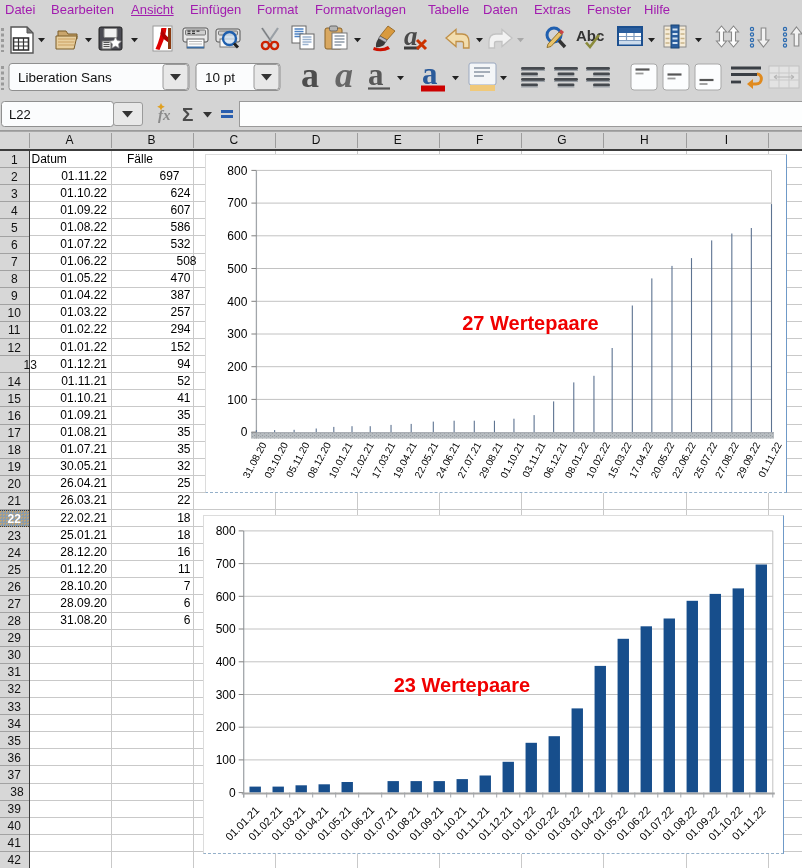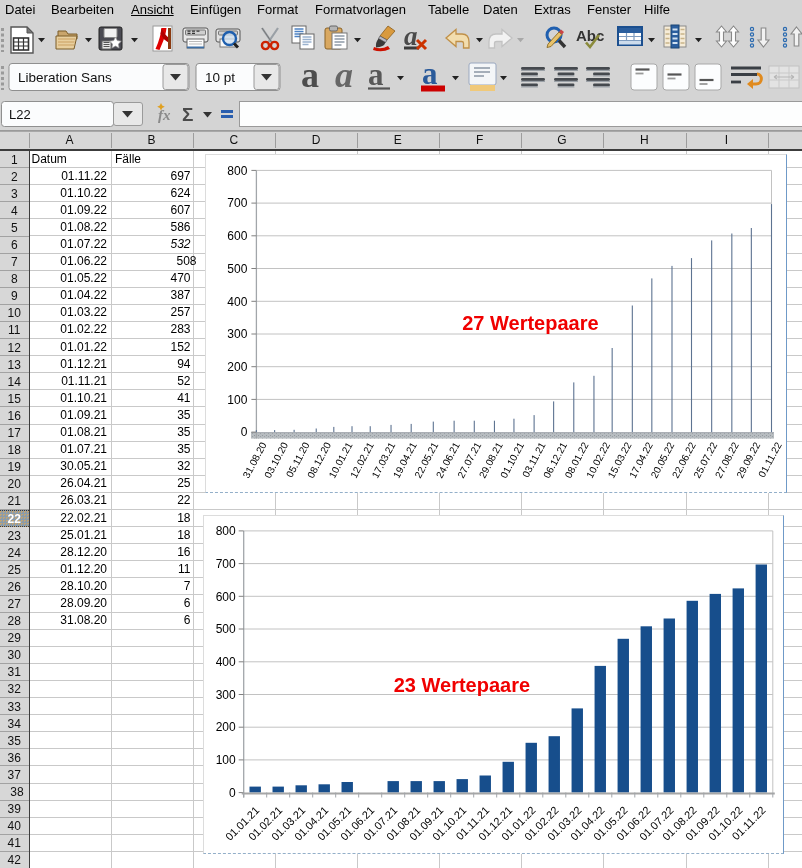--- a/index.html
+++ b/index.html
@@ -1,19 +1,19 @@
 <!DOCTYPE html>
 <html><head><meta charset="utf-8">
 <style>
 html,body{margin:0;padding:0;}
 body{width:802px;height:868px;position:relative;overflow:hidden;
  font-family:"Liberation Sans",sans-serif;background:#d4d4d4;}
 .ab{position:absolute;}
 svg{position:absolute;overflow:visible;}
-.mi{position:absolute;top:0;height:19px;line-height:19px;font-size:13px;color:#000000;}
+.mi{position:absolute;top:0;height:19px;line-height:19px;font-size:13px;color:#a21caf;}
 .sep{position:absolute;width:1px;background:#9d9d9d;}
 .hl{position:absolute;font-size:12px;color:#111;text-align:center;}
 .cellr{position:absolute;font-size:12px;color:#000;text-align:right;}
 .celll{position:absolute;font-size:12px;color:#000;text-align:left;}
 .vline{position:absolute;width:1px;background:#c9c9c9;}
 </style></head><body>
 <div class="mi" style="left:5px;">Datei</div>
 <div class="mi" style="left:51px;">Bearbeiten</div>
 <div class="mi" style="left:131px;text-decoration:underline;">Ansicht</div>
 <div class="mi" style="left:190px;">Einfügen</div>
@@ -301,21 +301,21 @@
 <div class="hl" style="left:0;top:272.2px;width:28.5px;">8</div>
 <div class="ab" style="left:0;top:286.8px;width:28.5px;height:1px;background:#a2a2a2;"></div>
 <div class="hl" style="left:0;top:289.3px;width:28.5px;">9</div>
 <div class="ab" style="left:0;top:303.9px;width:28.5px;height:1px;background:#a2a2a2;"></div>
 <div class="hl" style="left:0;top:306.4px;width:28.5px;">10</div>
 <div class="ab" style="left:0;top:321.0px;width:28.5px;height:1px;background:#a2a2a2;"></div>
 <div class="hl" style="left:0;top:323.4px;width:28.5px;">11</div>
 <div class="ab" style="left:0;top:338.0px;width:28.5px;height:1px;background:#a2a2a2;"></div>
 <div class="hl" style="left:0;top:340.5px;width:28.5px;">12</div>
 <div class="ab" style="left:0;top:355.1px;width:28.5px;height:1px;background:#a2a2a2;"></div>
-<div class="hl" style="left:0;top:357.6px;width:28.5px;">13</div>
+<div class="hl" style="left:0;top:357.6px;width:28.5px;padding-left:16px;">13</div>
 <div class="ab" style="left:0;top:372.2px;width:28.5px;height:1px;background:#a2a2a2;"></div>
 <div class="hl" style="left:0;top:374.7px;width:28.5px;">14</div>
 <div class="ab" style="left:0;top:389.3px;width:28.5px;height:1px;background:#a2a2a2;"></div>
 <div class="hl" style="left:0;top:391.8px;width:28.5px;">15</div>
 <div class="ab" style="left:0;top:406.4px;width:28.5px;height:1px;background:#a2a2a2;"></div>
 <div class="hl" style="left:0;top:408.9px;width:28.5px;">16</div>
 <div class="ab" style="left:0;top:423.5px;width:28.5px;height:1px;background:#a2a2a2;"></div>
 <div class="hl" style="left:0;top:426.0px;width:28.5px;">17</div>
 <div class="ab" style="left:0;top:440.6px;width:28.5px;height:1px;background:#a2a2a2;"></div>
 <div class="hl" style="left:0;top:443.1px;width:28.5px;">18</div>
@@ -362,41 +362,41 @@
 <div class="ab" style="left:0;top:799.6px;width:28.5px;height:1px;background:#a2a2a2;"></div>
 <div class="hl" style="left:0;top:802.1px;width:28.5px;">39</div>
 <div class="ab" style="left:0;top:816.7px;width:28.5px;height:1px;background:#a2a2a2;"></div>
 <div class="hl" style="left:0;top:819.2px;width:28.5px;">40</div>
 <div class="ab" style="left:0;top:833.8px;width:28.5px;height:1px;background:#a2a2a2;"></div>
 <div class="hl" style="left:0;top:836.3px;width:28.5px;">41</div>
 <div class="ab" style="left:0;top:850.9px;width:28.5px;height:1px;background:#a2a2a2;"></div>
 <div class="hl" style="left:0;top:853.4px;width:28.5px;">42</div>
 
 <div class="celll" style="left:31.5px;top:150.5px;width:75px;height:17px;line-height:17px;">Datum</div>
-<div class="celll" style="left:115px;top:150.5px;width:75px;height:17px;line-height:17px;">Fälle</div>
+<div class="celll" style="left:127px;top:150.5px;width:75px;height:17px;line-height:17px;">Fälle</div>
 <div class="cellr" style="left:30px;top:167.6px;width:77px;height:17px;line-height:17px;">01.11.22</div>
-<div class="cellr" style="left:110px;top:167.6px;width:80.5px;height:17px;line-height:17px;">697</div>
+<div class="cellr" style="left:99px;top:167.6px;width:80.5px;height:17px;line-height:17px;">697</div>
 <div class="cellr" style="left:30px;top:184.7px;width:77px;height:17px;line-height:17px;">01.10.22</div>
 <div class="cellr" style="left:110px;top:184.7px;width:80.5px;height:17px;line-height:17px;">624</div>
 <div class="cellr" style="left:30px;top:201.8px;width:77px;height:17px;line-height:17px;">01.09.22</div>
 <div class="cellr" style="left:110px;top:201.8px;width:80.5px;height:17px;line-height:17px;">607</div>
 <div class="cellr" style="left:30px;top:218.9px;width:77px;height:17px;line-height:17px;">01.08.22</div>
 <div class="cellr" style="left:110px;top:218.9px;width:80.5px;height:17px;line-height:17px;">586</div>
 <div class="cellr" style="left:30px;top:236.0px;width:77px;height:17px;line-height:17px;">01.07.22</div>
-<div class="cellr" style="left:110px;top:236.0px;width:80.5px;height:17px;line-height:17px;font-style:italic;">532</div>
+<div class="cellr" style="left:110px;top:236.0px;width:80.5px;height:17px;line-height:17px;">532</div>
 <div class="cellr" style="left:30px;top:253.1px;width:77px;height:17px;line-height:17px;">01.06.22</div>
 <div class="cellr" style="left:116px;top:253.1px;width:80.5px;height:17px;line-height:17px;">508</div>
 <div class="cellr" style="left:30px;top:270.2px;width:77px;height:17px;line-height:17px;">01.05.22</div>
 <div class="cellr" style="left:110px;top:270.2px;width:80.5px;height:17px;line-height:17px;">470</div>
 <div class="cellr" style="left:30px;top:287.3px;width:77px;height:17px;line-height:17px;">01.04.22</div>
 <div class="cellr" style="left:110px;top:287.3px;width:80.5px;height:17px;line-height:17px;">387</div>
 <div class="cellr" style="left:30px;top:304.4px;width:77px;height:17px;line-height:17px;">01.03.22</div>
 <div class="cellr" style="left:110px;top:304.4px;width:80.5px;height:17px;line-height:17px;">257</div>
 <div class="cellr" style="left:30px;top:321.4px;width:77px;height:17px;line-height:17px;">01.02.22</div>
-<div class="cellr" style="left:110px;top:321.4px;width:80.5px;height:17px;line-height:17px;">283</div>
+<div class="cellr" style="left:110px;top:321.4px;width:80.5px;height:17px;line-height:17px;">294</div>
 <div class="cellr" style="left:30px;top:338.5px;width:77px;height:17px;line-height:17px;">01.01.22</div>
 <div class="cellr" style="left:110px;top:338.5px;width:80.5px;height:17px;line-height:17px;">152</div>
 <div class="cellr" style="left:30px;top:355.6px;width:77px;height:17px;line-height:17px;">01.12.21</div>
 <div class="cellr" style="left:110px;top:355.6px;width:80.5px;height:17px;line-height:17px;">94</div>
 <div class="cellr" style="left:30px;top:372.7px;width:77px;height:17px;line-height:17px;">01.11.21</div>
 <div class="cellr" style="left:110px;top:372.7px;width:80.5px;height:17px;line-height:17px;">52</div>
 <div class="cellr" style="left:30px;top:389.8px;width:77px;height:17px;line-height:17px;">01.10.21</div>
 <div class="cellr" style="left:110px;top:389.8px;width:80.5px;height:17px;line-height:17px;">41</div>
 <div class="cellr" style="left:30px;top:406.9px;width:77px;height:17px;line-height:17px;">01.09.21</div>
 <div class="cellr" style="left:110px;top:406.9px;width:80.5px;height:17px;line-height:17px;">35</div>

